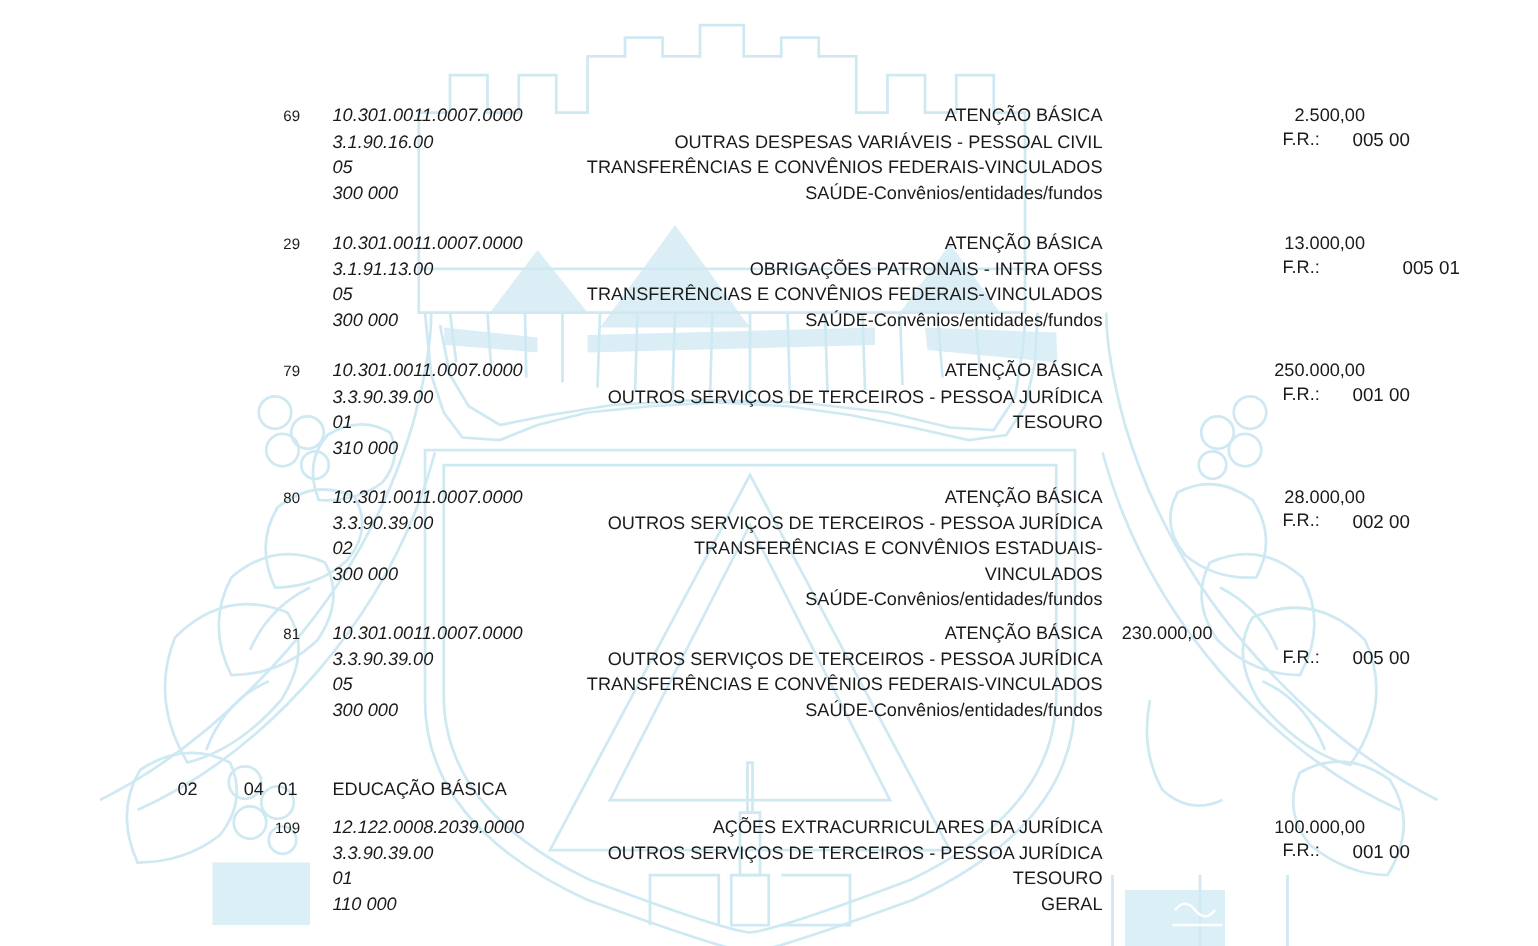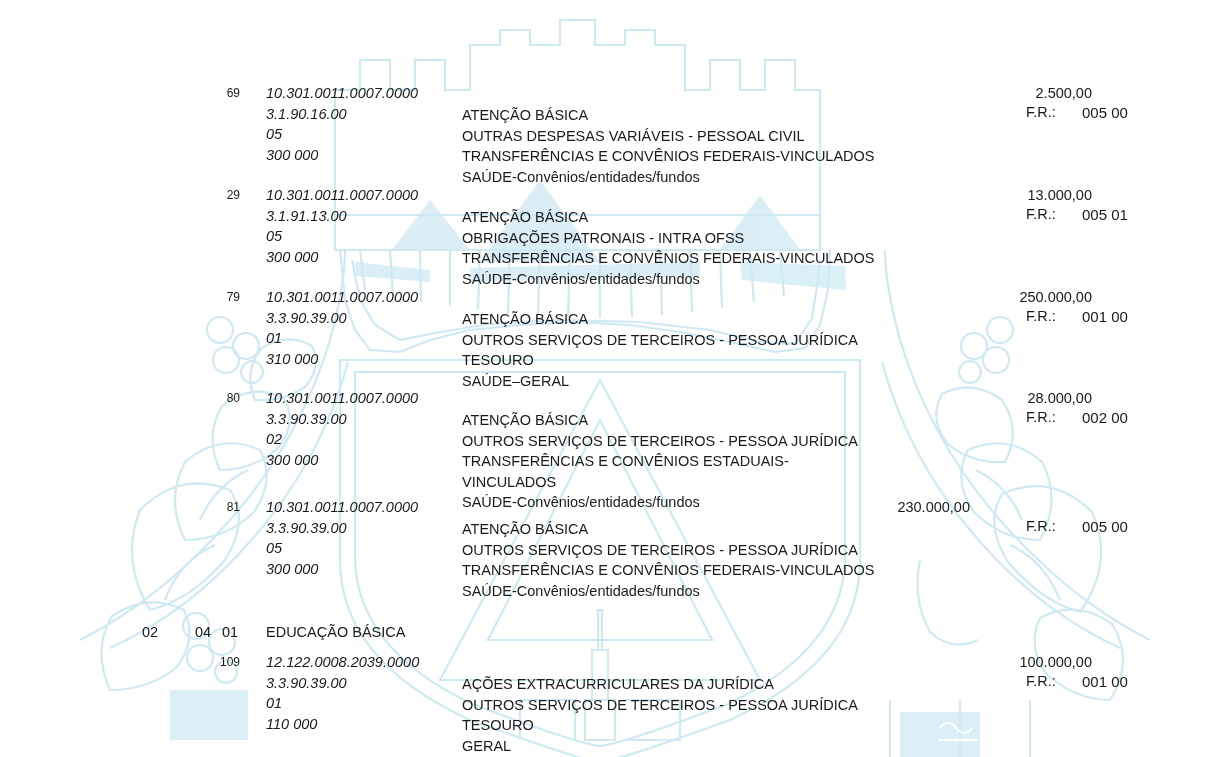--- a/index.html
+++ b/index.html
@@ -50,24 +50,23 @@
     width: 190px;
     text-align: left;
     font-size: 14.5px;
     line-height: 20.5px;
     font-style: italic;
   }
   .col-desc {
     position: absolute;
     left: 462px;
     width: 420px;
-    text-align: left;
-    font-size: 14.5px;
-    line-height: 20.5px;
-    margin-top: 22px;
+    text-align: right;
+    font-size: 14.5px;
+    line-height: 20.5px;
   }
   .col-value {
     position: absolute;
     left: 880px;
     width: 212px;
     text-align: right;
     font-size: 14.5px;
     line-height: 20.5px;
   }
   .fr-label {
@@ -201,36 +200,35 @@
       <div>300    000</div>
     </div>
     <div class="col-desc">
       <div>ATENÇÃO BÁSICA</div>
       <div>OBRIGAÇÕES PATRONAIS - INTRA OFSS</div>
       <div>TRANSFERÊNCIAS E CONVÊNIOS FEDERAIS-VINCULADOS</div>
       <div>SAÚDE-Convênios/entidades/fundos</div>
     </div>
     <div class="col-value">13.000,00</div>
     <div class="fr-label" style="top:20.5px;">F.R.:</div>
-    <div class="fr-value" style="top:20.5px;">005 01</div>
+    <div class="fr-value" style="top:20.5px;margin-left:40px;">005 01</div>
   </div>
 
   <div class="entry" style="top:287px;">
     <div class="col-seq">79</div>
     <div class="col-code">
       <div>10.301.0011.0007.0000</div>
       <div>3.3.90.39.00</div>
       <div>01</div>
       <div>310    000</div>
     </div>
     <div class="col-desc">
       <div>ATENÇÃO BÁSICA</div>
       <div>OUTROS SERVIÇOS DE TERCEIROS - PESSOA JURÍDICA</div>
       <div>TESOURO</div>
-      <div>SAÚDE–GERAL</div>
     </div>
     <div class="col-value">250.000,00</div>
     <div class="fr-label" style="top:20.5px;">F.R.:</div>
     <div class="fr-value" style="top:20.5px;">001 00</div>
   </div>
 
   <div class="entry" style="top:388px;">
     <div class="col-seq">80</div>
     <div class="col-code">
       <div>10.301.0011.0007.0000</div>

